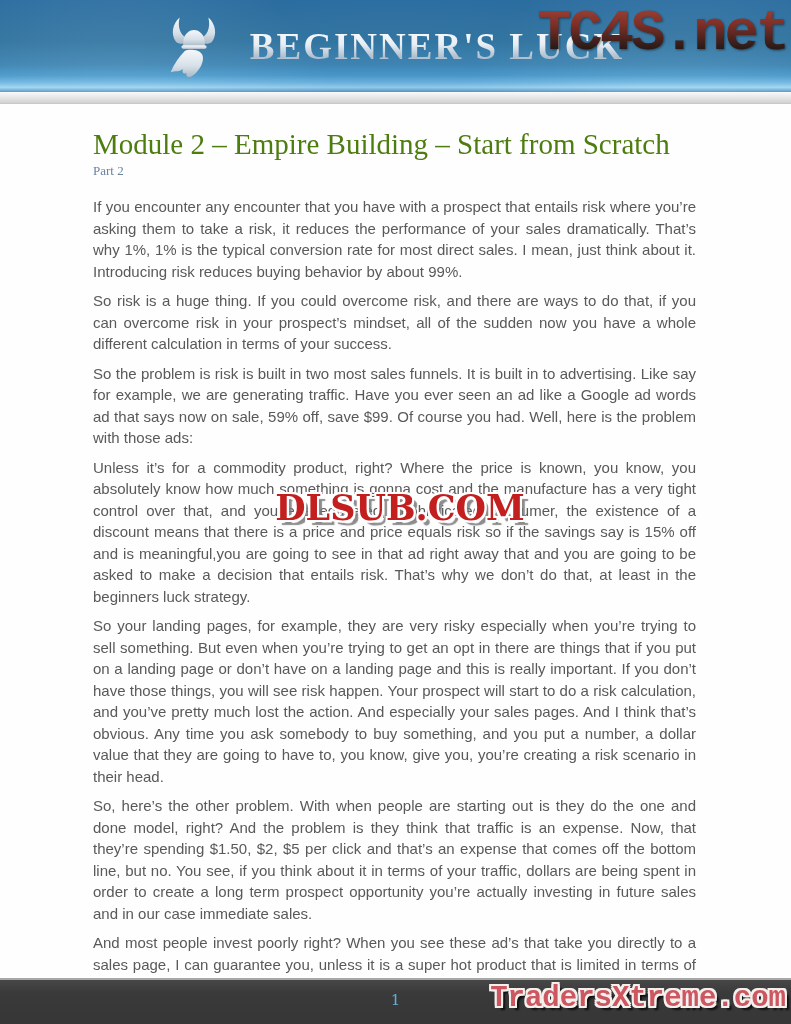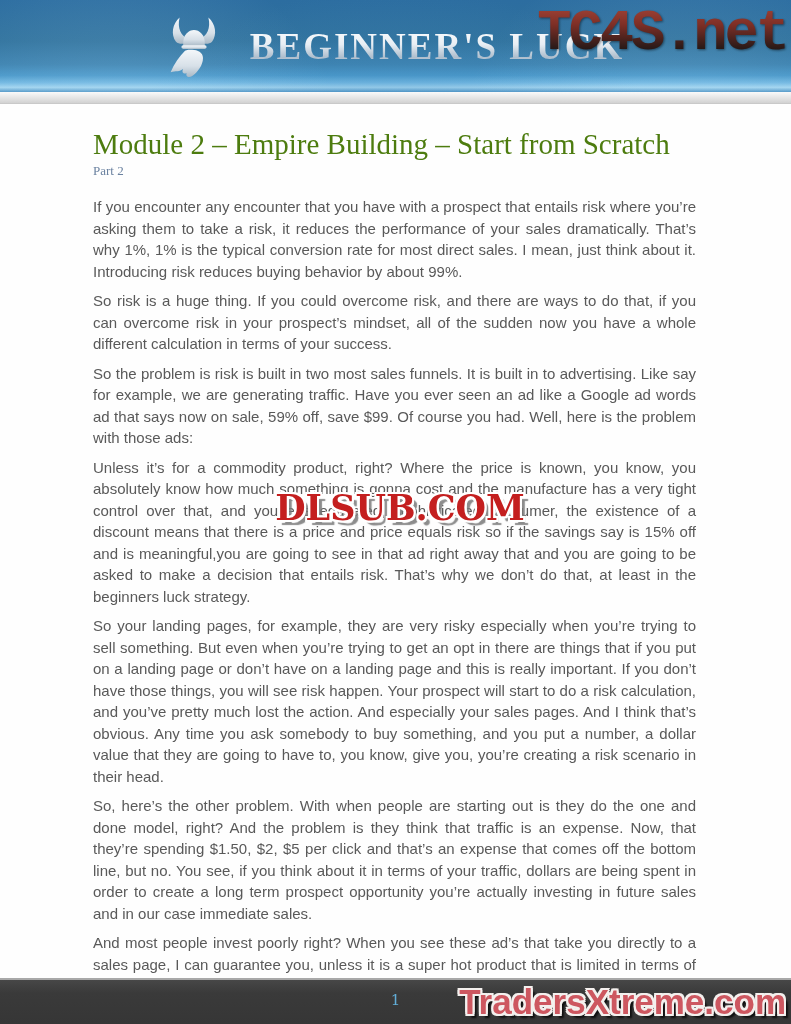--- a/index.html
+++ b/index.html
@@ -90,22 +90,22 @@
     border-top:2px solid #a8a8a8;
   }
   .page-number {
     position:absolute; left:0; right:0; top:11px;
     text-align:center;
     font-family:"DejaVu Serif", serif;
     font-size:15px; color:#62aed8;
   }
   .traders {
     position:absolute; right:5px; top:2px;
-    font-family:Liberation Sans, sans-serif;
-    font-size:35px; font-weight:bold; letter-spacing:0px;
+    font-family:Liberation Mono, monospace;
+    font-size:29px; font-weight:bold; letter-spacing:0px;
     color:#cd5760;
     text-shadow:
       -2px -2px 0 #f4f0ee, 2px -2px 0 #f4f0ee,
       -2px  2px 0 #f4f0ee, 2px  2px 0 #f4f0ee,
       -2px  0   0 #f4f0ee, 2px  0   0 #f4f0ee,
        0   -2px 0 #f4f0ee, 0    2px 0 #f4f0ee,
        4px  4px 2px rgba(10,10,10,0.9);
     white-space:nowrap;
   }
 </style>

